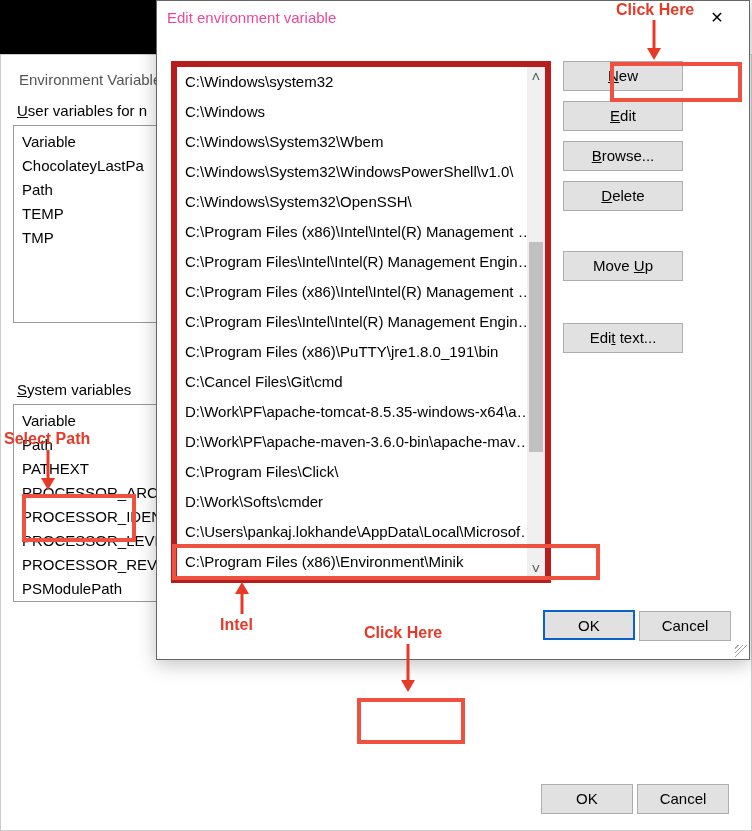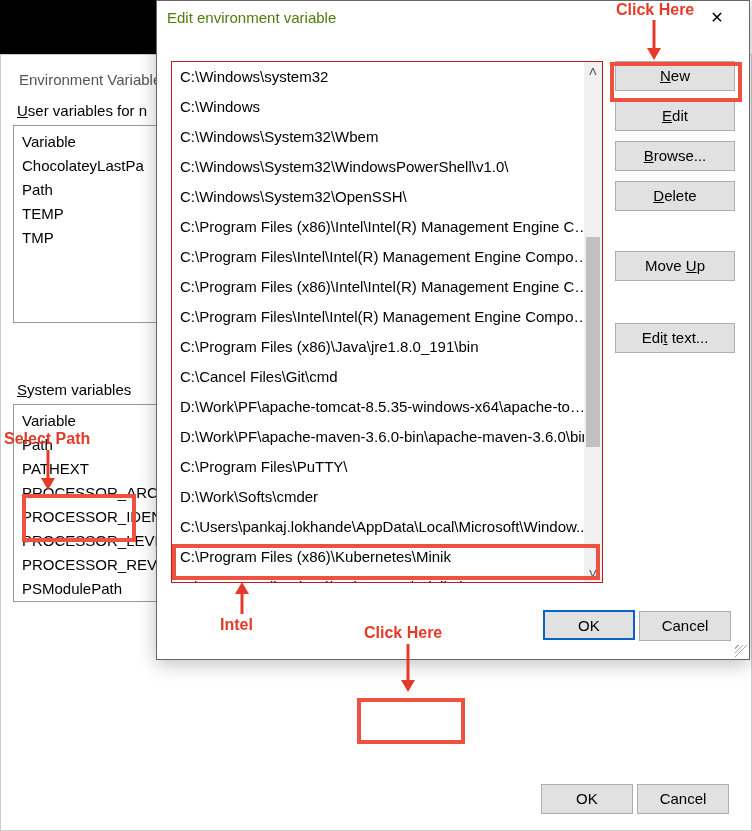--- a/index.html
+++ b/index.html
@@ -13,25 +13,25 @@
   .section-label { color: #000; margin: 10px 0 6px 4px; display: block; }
   .listbox { border: 1px solid #999; background: #fff; height: 198px; overflow: hidden; padding: 4px 8px; line-height: 24px; }
   .listbox-sys { border: 1px solid #999; background: #fff; height: 198px; overflow: hidden; padding: 4px 8px; line-height: 24px; position: relative; }
   .listbox-sys .scrollbar { position: absolute; right: 0; top: 0; bottom: 0; width: 18px; background: #f0f0f0; }
   .back-buttons { text-align: right; margin-top: 8px; }
   .btn { display: inline-block; min-width: 92px; height: 30px; line-height: 28px; text-align: center; background: #e1e1e1; border: 1px solid #adadad; cursor: pointer; }
   .bottom-buttons { position: absolute; right: 22px; bottom: 16px; }
   
   .dialog { position: absolute; left: 156px; top: 0; width: 594px; height: 660px; background: #fff; border: 1px solid #666; box-shadow: 0 4px 18px rgba(0,0,0,.25); }
   .dlg-titlebar { height: 34px; line-height: 34px; padding: 0 10px; display: flex; justify-content: space-between; align-items: center; }
-  .dlg-title { color: #4d7c0f; }
+  .dlg-title { color: #ec4899; }
   .close-x { width: 44px; text-align: center; font-size: 16px; cursor: pointer; }
   .dlg-body { position: absolute; left: 14px; top: 60px; display: flex; }
   
-  .path-list { width: 432px; height: 522px; border: 1px solid #b91c1c; background: #fff; overflow: hidden; position: relative; }
+  .path-list { width: 380px; height: 522px; border: 6px solid #b91c1c; background: #fff; overflow: hidden; position: relative; }
   .path-item { padding: 3px 8px; white-space: nowrap; overflow: hidden; text-overflow: ellipsis; font-size: 15px; line-height: 24px; }
   .path-scroll { position: absolute; right: 0; top: 0; bottom: 0; width: 18px; background: #f0f0f0; }
   .scroll-up { position:absolute; top:0; left:0; right:0; height:18px; display:flex; align-items:center; justify-content:center; color:#555; }
   .scroll-down { position:absolute; bottom:0; left:0; right:0; height:18px; display:flex; align-items:center; justify-content:center; color:#555; }
   .scroll-thumb { position:absolute; left:2px; right:2px; top:175px; height:210px; background:#c0c0c0; }
   
   .side-btn-col { width: 126px; margin-left: 12px; }
   .side-btn { width: 120px; height: 30px; line-height: 28px; text-align: center; background: #e1e1e1; border: 1px solid #adadad; margin-bottom: 10px; cursor: pointer; }
   .side-gap-sm { height: 30px; }
   .side-gap-lg { height: 32px; }
@@ -109,28 +109,28 @@
     <div class="path-list">
       <div class="path-item">C:\Windows\system32</div>
       <div class="path-item">C:\Windows</div>
       <div class="path-item">C:\Windows\System32\Wbem</div>
       <div class="path-item">C:\Windows\System32\WindowsPowerShell\v1.0\</div>
       <div class="path-item">C:\Windows\System32\OpenSSH\</div>
       <div class="path-item">C:\Program Files (x86)\Intel\Intel(R) Management Engine Co...</div>
       <div class="path-item">C:\Program Files\Intel\Intel(R) Management Engine Compon...</div>
       <div class="path-item">C:\Program Files (x86)\Intel\Intel(R) Management Engine Co...</div>
       <div class="path-item">C:\Program Files\Intel\Intel(R) Management Engine Compon...</div>
-      <div class="path-item">C:\Program Files (x86)\Java\jre1.8.0_191\bin</div>
+      <div class="path-item">C:\Program Files (x86)\PuTTY\jre1.8.0_191\bin</div>
       <div class="path-item">C:\Cancel Files\Git\cmd</div>
       <div class="path-item">D:\Work\PF\apache-tomcat-8.5.35-windows-x64\apache-tom...</div>
       <div class="path-item">D:\Work\PF\apache-maven-3.6.0-bin\apache-maven-3.6.0\bin</div>
-      <div class="path-item">C:\Program Files\PuTTY\</div>
+      <div class="path-item">C:\Program Files\Click\</div>
       <div class="path-item">D:\Work\Softs\cmder</div>
       <div class="path-item">C:\Users\pankaj.lokhande\AppData\Local\Microsoft\Window...</div>
-      <div class="path-item">C:\Program Files (x86)\Kubernetes\Minik</div>
+      <div class="path-item">C:\Program Files (x86)\Environment\Minik</div>
       <div class="path-item">C:\Program Files (x86)\Kubernetes\Minikube</div>
 
       <div class="path-scroll">
         <div class="scroll-up">˄</div>
         <div class="scroll-thumb"></div>
         <div class="scroll-down">˅</div>
       </div>
     </div>
 
     <div class="side-btn-col">

